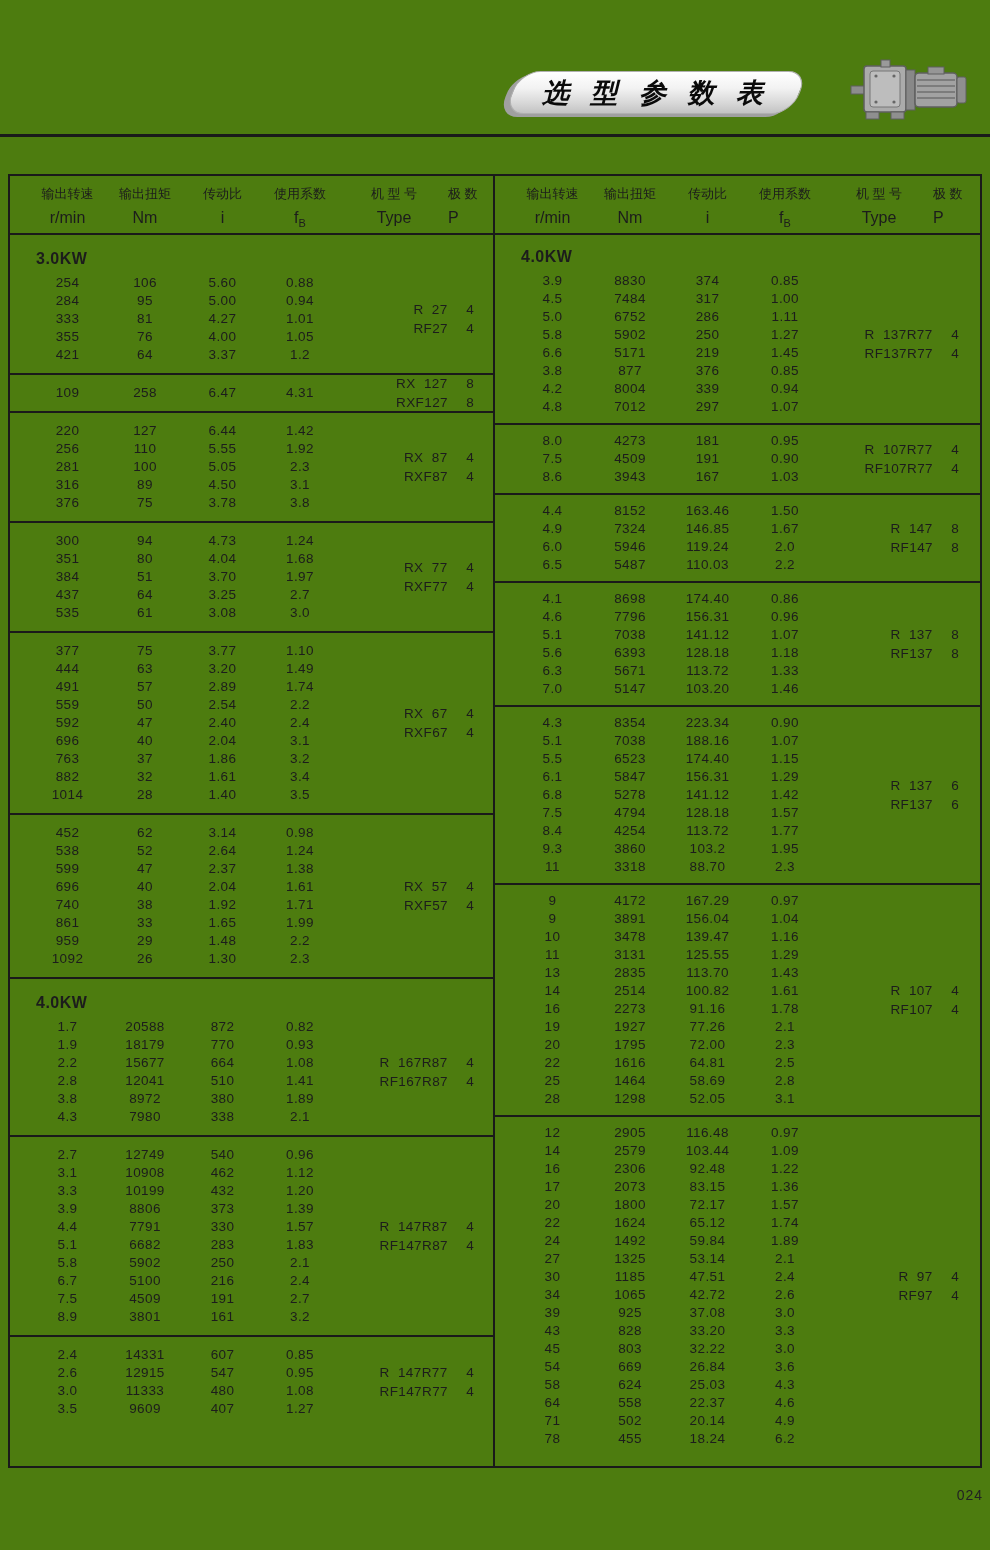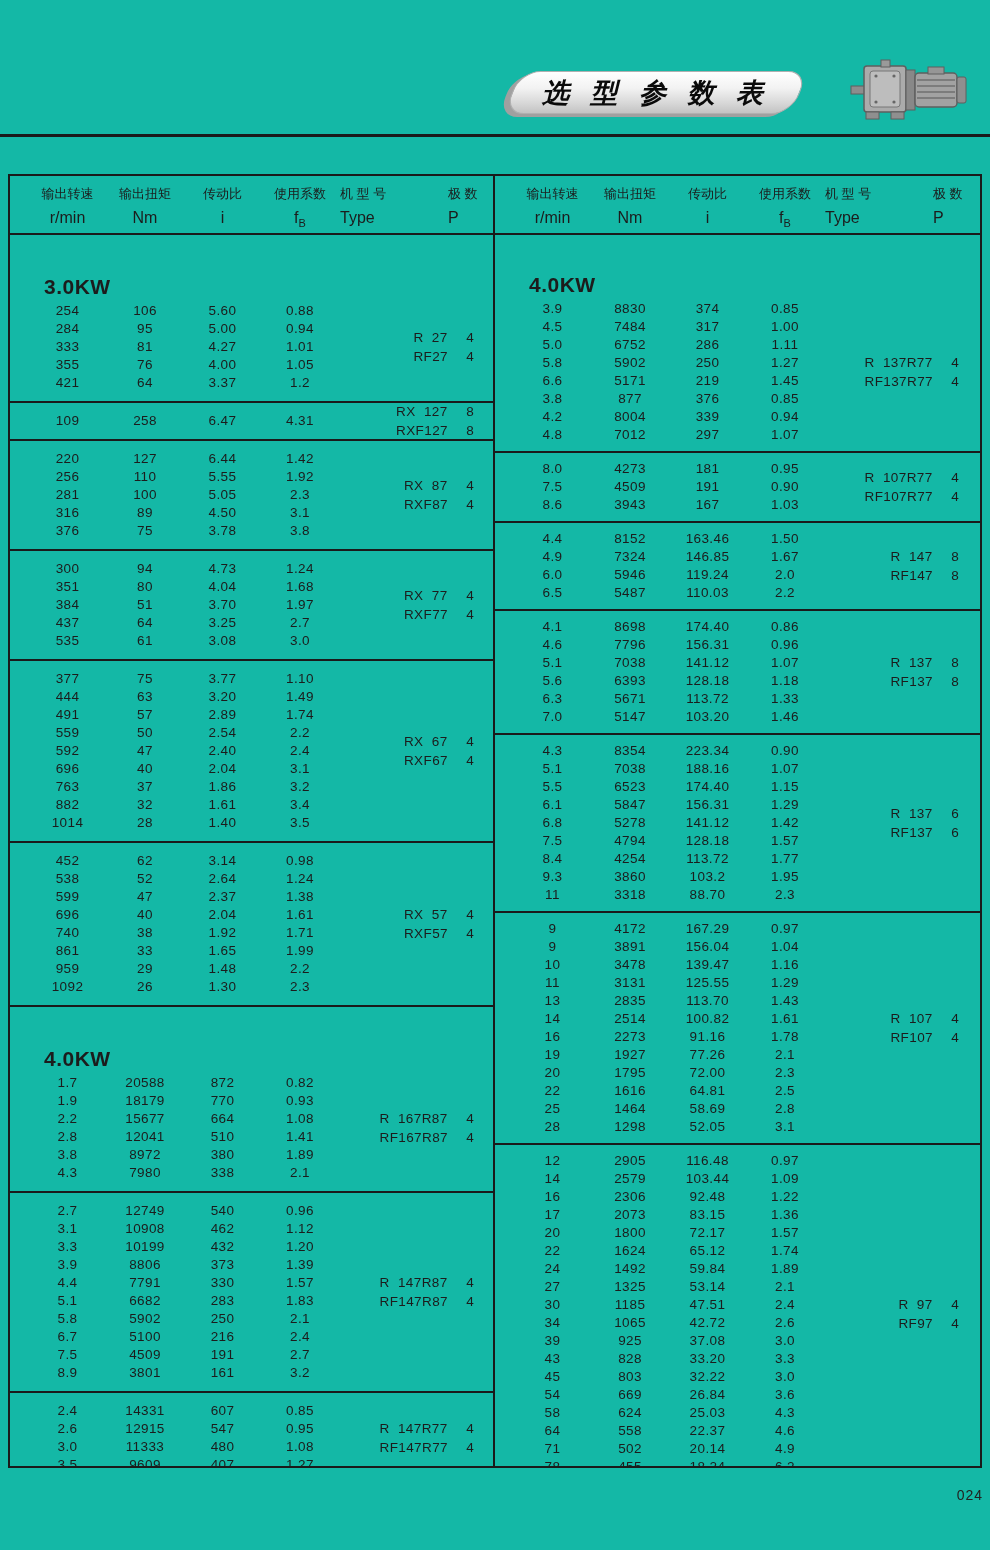--- a/index.html
+++ b/index.html
@@ -1,16 +1,16 @@
 <!DOCTYPE html>
 <html><head>
 <meta charset="utf-8">
 <style>
   html,body{margin:0;padding:0;background:#ffffff;}
-  .page{position:relative;width:990px;height:1550px;background:#14b8a6;overflow:hidden;
+  .page{position:relative;width:990px;height:1550px;background:#4d7c0f;overflow:hidden;
         font-family:"Liberation Sans","DejaVu Sans",sans-serif;color:#1c1c1c;}
 
   
   .badge{position:absolute;left:512px;top:71px;width:288px;height:43px;}
   .badge .back{position:absolute;left:0;top:0;right:0;bottom:0;
                transform:translate(-6px,3px) skewX(-22deg);
                background:#a0a0a0;border-radius:20px;}
   .badge .face{position:absolute;left:0;top:0;right:0;bottom:0;
                transform:skewX(-22deg);
                background:linear-gradient(180deg,#ffffff 0%,#f2f2f2 40%,#d8d8d8 75%,#c3c3c3 100%);
@@ -29,28 +29,28 @@
   .thead{flex:none;height:59px;border-bottom:2px solid #1a1a1a;box-sizing:border-box;padding-top:6px;}
   .hrow{display:flex;height:24px;line-height:24px;}
   .hrow.cn{font-size:13px;font-weight:normal;}
   .hrow.unit{font-size:16px;}
   .hrow.unit sub{font-size:11px;}
 
   .c-speed{width:75px;margin-left:20px;text-align:center;flex:none;}
   .c-torque{width:80px;text-align:center;flex:none;}
   .c-ratio{width:75px;text-align:center;flex:none;}
   .c-fb{width:80px;text-align:center;flex:none;}
-  .c-type{width:108px;text-align:left;flex:none;}
+  .c-type{width:108px;text-align:center;flex:none;}
   .c-poles{width:44px;text-align:left;flex:none;}
 
   .sep{flex:none;height:2px;background:#1a1a1a;}
   .section{flex:none;position:relative;}
   .half.left .section{padding:9px 0;}
   .half.right .section{padding:7px 0;}
-  .kw{font-size:21px;font-weight:bold;padding-left:34px;height:30px;line-height:30px;letter-spacing:0.5px;margin-top:28px;}
+  .kw{font-size:16px;font-weight:bold;padding-left:26px;height:30px;line-height:30px;letter-spacing:0.5px;}
   .rows{position:relative;}
   .drow{display:flex;height:18px;line-height:18px;font-size:13.5px;letter-spacing:0.4px;}
   .typecol{position:absolute;left:330px;width:108px;top:50%;transform:translateY(-50%);
            display:flex;flex-direction:column;align-items:flex-end;}
   .typelines{display:inline-block;text-align:left;}
   .tline{height:19px;line-height:19px;font-size:13.5px;white-space:pre;letter-spacing:0.4px;}
   .polescol{position:absolute;left:438px;width:44px;top:50%;transform:translateY(-50%);text-align:center;}
   .pline{height:19px;line-height:19px;font-size:13.5px;}
 
   .pageno{position:absolute;right:7px;top:1487px;font-size:14px;letter-spacing:1px;color:#222;}

